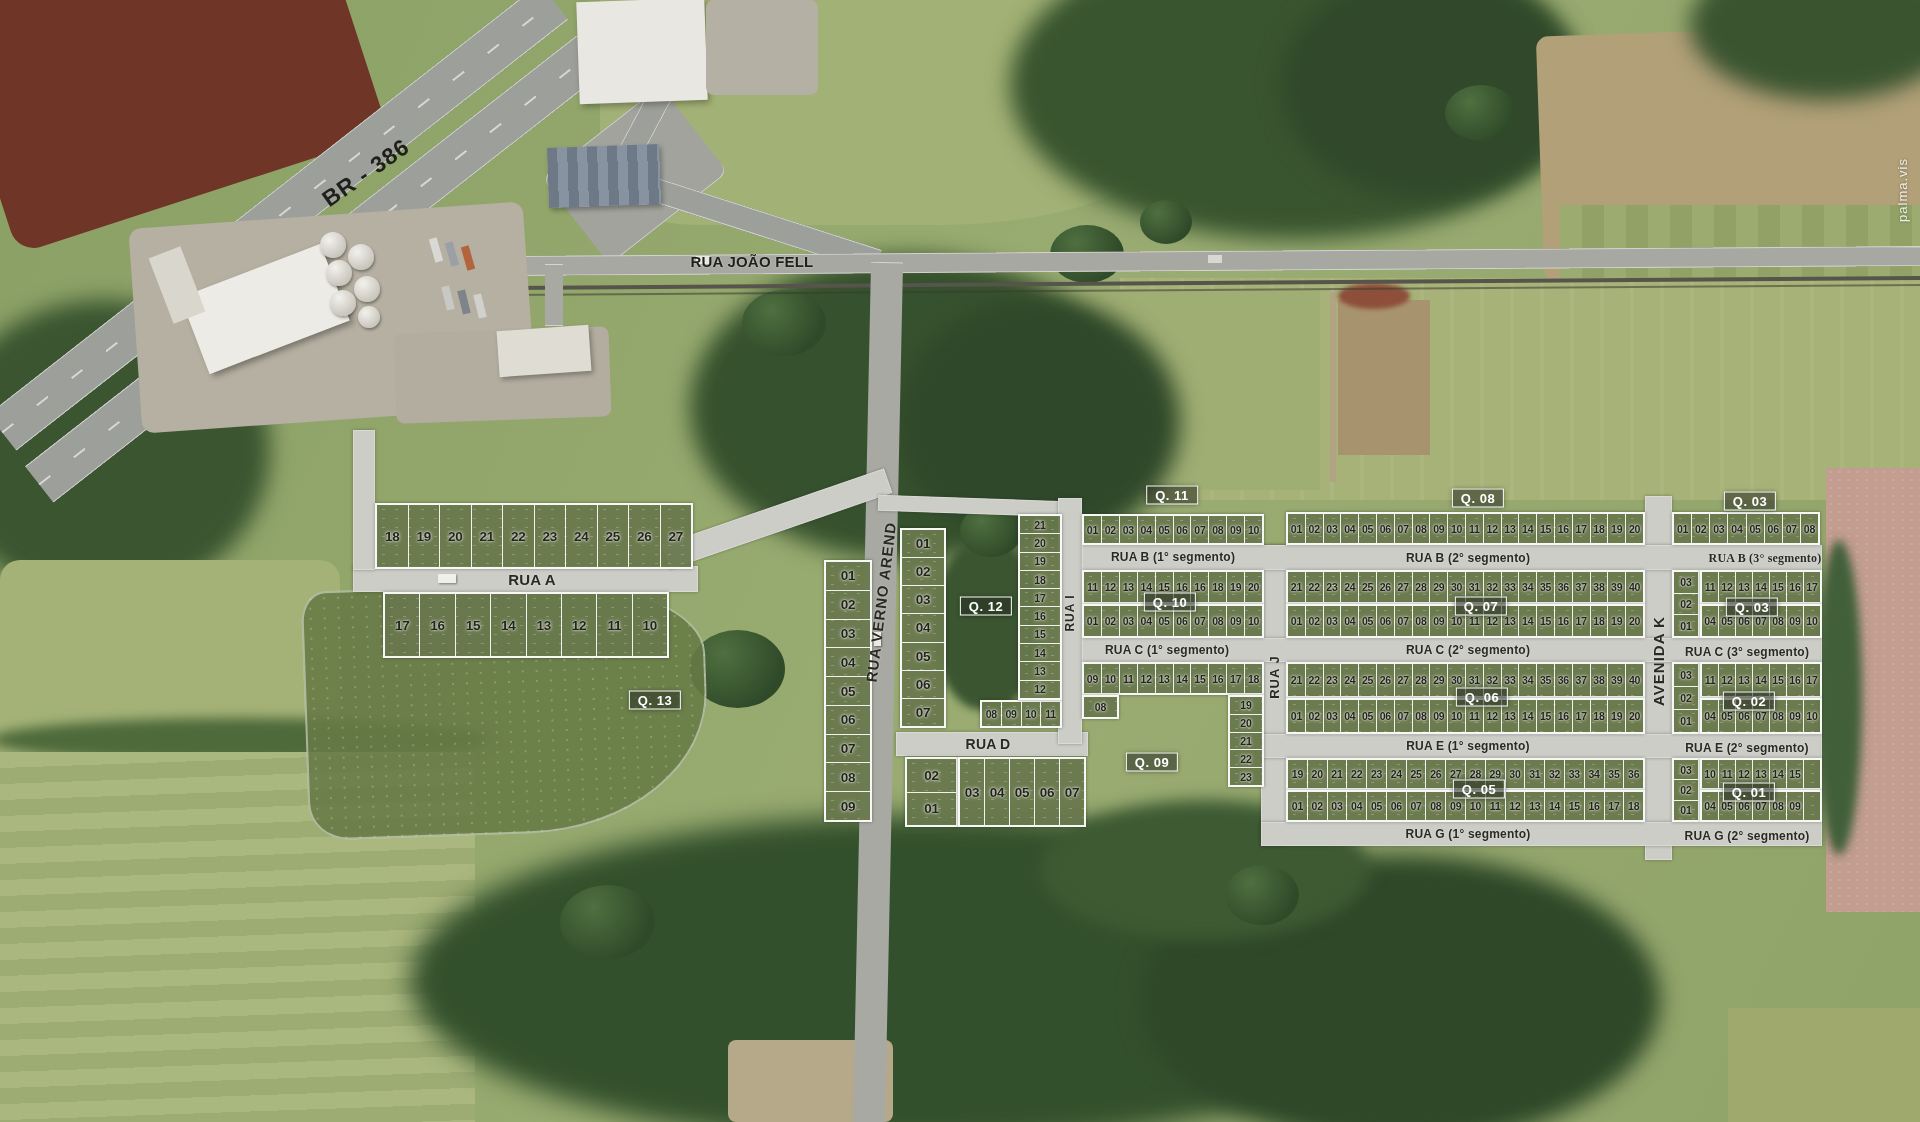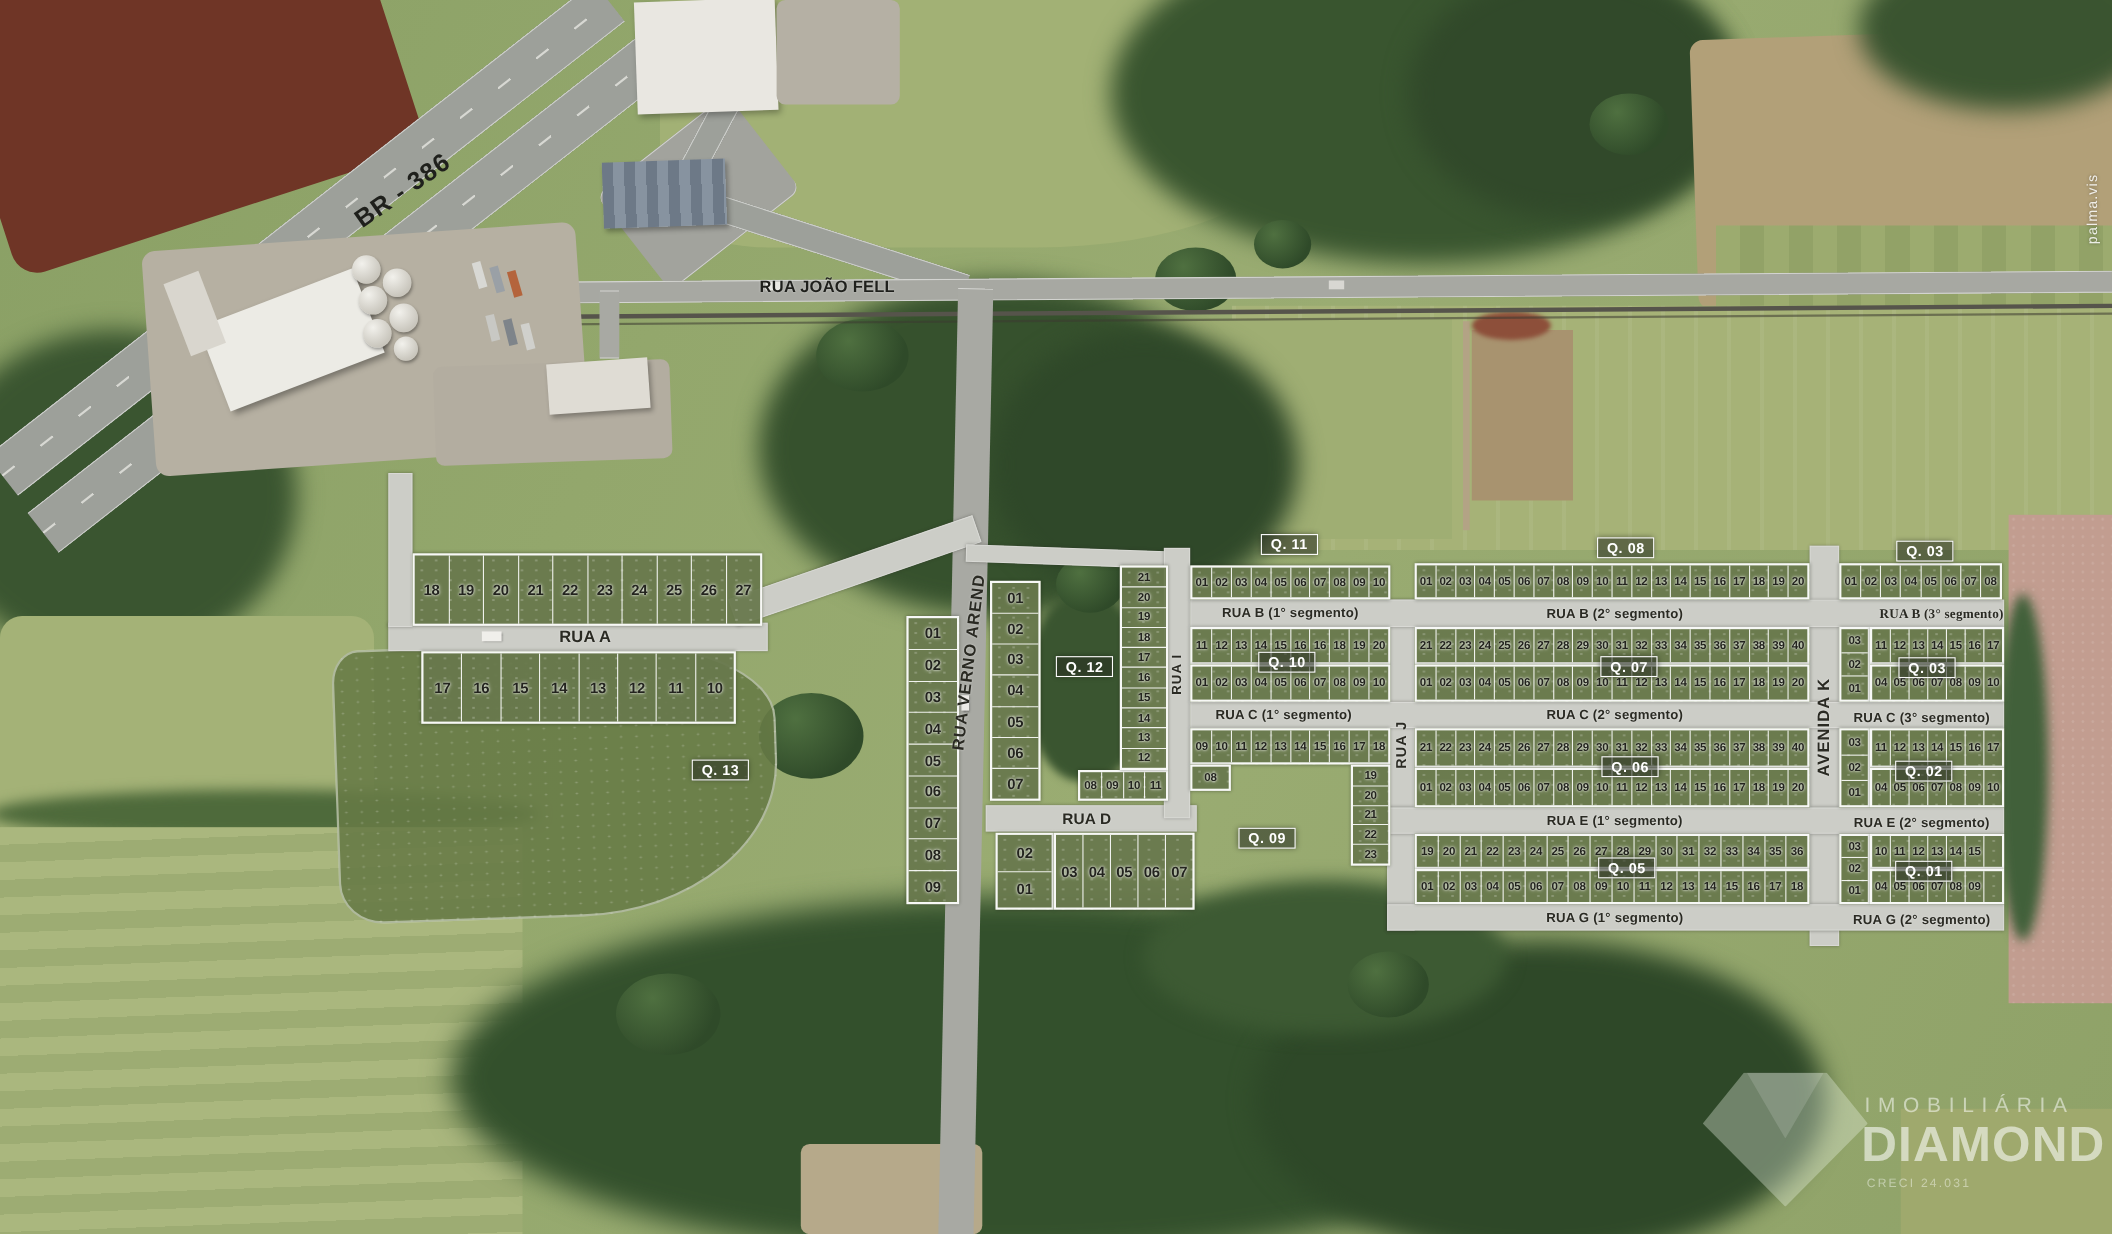--- a/index.html
+++ b/index.html
@@ -1117,21 +1117,14 @@
   <div class="slabel" style="left:1765px;top:558px;font-family:Liberation Serif, serif;">RUA B (3° segmento)</div>
   <div class="slabel" style="left:1167px;top:650px;text-align:center;">RUA C (1° segmento)</div>
   <div class="slabel" style="left:1468px;top:650px;">RUA C (2° segmento)</div>
   <div class="slabel" style="left:1747px;top:652px;">RUA C (3° segmento)</div>
   <div class="slabel" style="left:1468px;top:746px;">RUA E (1° segmento)</div>
   <div class="slabel" style="left:1747px;top:748px;">RUA E (2° segmento)</div>
   <div class="slabel" style="left:1468px;top:834px;">RUA G (1° segmento)</div>
   <div class="slabel" style="left:1747px;top:836px;">RUA G (2° segmento)</div>
 
   <div class="vlabel wm" style="left:1902px;top:190px;font-size:13px;color:rgba(255,255,255,.85);text-shadow:0 0 3px rgba(0,0,0,.4);font-weight:400;">palma.vis</div>
-  <div class="t" style="left:1540px;top:970px;width:380px;height:130px;">
-    <div class="t" style="left:8px;top:5px;width:150px;height:122px;background:rgba(235,243,230,.35);clip-path:polygon(25% 0%,75% 0%,100% 38%,50% 100%,0% 38%);"></div>
-    <div class="t" style="left:48px;top:5px;width:70px;height:60px;background:rgba(255,255,255,.14);clip-path:polygon(0 0,100% 0,50% 100%);"></div>
-    <div class="t wm" style="left:155px;top:25px;width:225px;font-size:19px;letter-spacing:7px;font-weight:400;white-space:nowrap;">IMOBILIÁRIA</div>
-    <div class="t wm" style="left:152px;top:44px;width:228px;font-size:45px;font-weight:700;letter-spacing:1px;white-space:nowrap;color:rgba(250,252,248,.6);">DIAMOND</div>
-    <div class="t wm" style="left:157px;top:100px;font-size:11px;letter-spacing:2px;font-weight:400;white-space:nowrap;color:rgba(250,252,248,.45);">CRECI 24.031</div>
-  </div>
 
 </div>
 
 </body></html>

